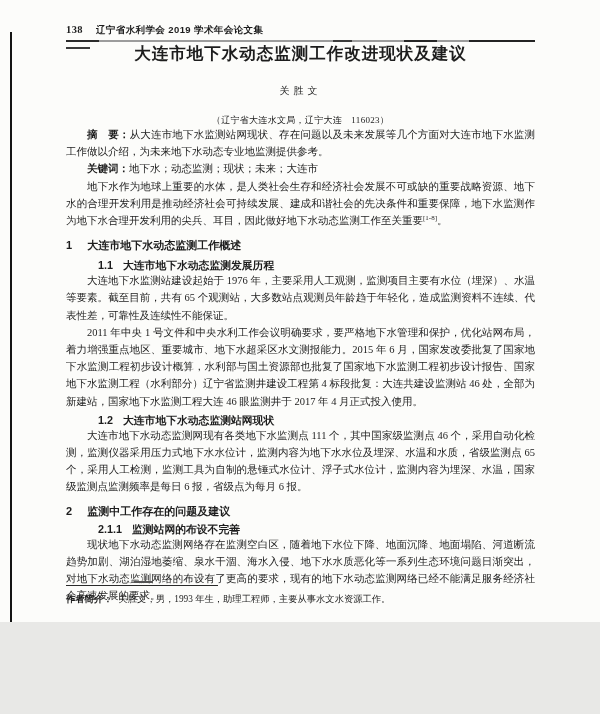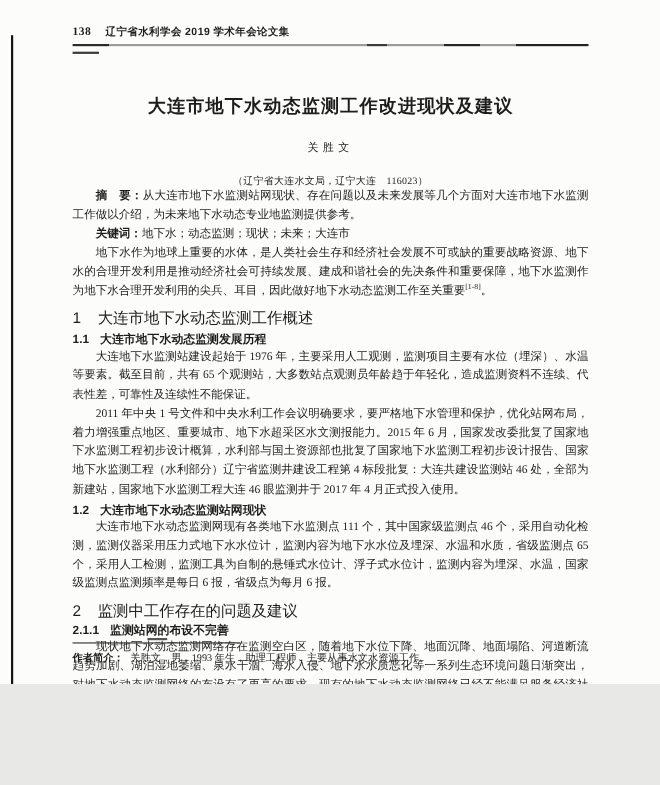--- a/index.html
+++ b/index.html
@@ -26,45 +26,45 @@
       #9c9c9c 7%, #9c9c9c 57%,
       #3c3c3c 57%, #3c3c3c 61%,
       #9c9c9c 61%, #9c9c9c 72%,
       #262626 72%, #262626 79%,
       #9c9c9c 79%, #9c9c9c 86%,
       #232323 86%, #232323 100%);
   }
   .pagenum-dash { position:absolute; left:0; top:47px; width:24px; height:2px; background:#3a3a3a; }
 
   .article-title {
-    margin-top:44px; text-align:center;
+    text-align:center;
     font-family:"Liberation Sans","DejaVu Sans",sans-serif;
     font-weight:bold; font-size:16.5px; line-height:22px; letter-spacing:1px;
   }
   .author { margin-top:20px; text-align:center; font-size:10px; line-height:13px; letter-spacing:4px; }
   .affiliation { margin-top:17px; text-align:center; font-size:9px; line-height:12px; letter-spacing:0.3px; color:#222; }
 
   .body-text { font-size:10.5px; line-height:17.2px; text-align:justify; letter-spacing:0; }
   p.flow { margin:0; text-indent:2em; }
   .abstract { margin-top:13px; }
   .b-label { font-family:"Liberation Sans","DejaVu Sans",sans-serif; font-weight:bold; }
   sup.cite { font-size:7px; line-height:0; }
 
   .h-major {
     margin-top:8px;
     font-family:"Liberation Sans","DejaVu Sans",sans-serif;
-    font-weight:normal; font-size:14px; line-height:16px;
+    font-weight:bold; font-size:11px; line-height:16px;
   }
   .h-major .num { display:inline-block; margin-right:15px; }
   .h-minor {
     margin-top:5px;
     font-family:"Liberation Sans","DejaVu Sans",sans-serif;
     font-weight:bold; font-size:10.8px; line-height:14px;
   }
-  .h-minor .num { display:inline-block; margin-right:10px; }
+  .h-minor .num { display:inline-block; margin-right:10px;margin-left:32px; }
   .h-s12 { margin-top:3px; }
   .h-s2  { margin-top:7px; }
   .h-s21 { margin-top:7px; }
   .h-s211{ margin-top:3px; }
   .tight { margin-top:1px; }
 
   .footnote { position:absolute; left:66px; right:65px; bottom:16px; font-size:9.3px; line-height:13px; }
   .foot-rule { width:152px; height:1px; background:#2a2a2a; margin-bottom:7px; position:relative; }
   .foot-rule::after { content:""; position:absolute; left:68px; top:-4px; width:18px; height:2px; background:#555; }
   .foot-label { font-family:"Liberation Sans","DejaVu Sans",sans-serif; font-weight:bold; margin-right:6px; }

